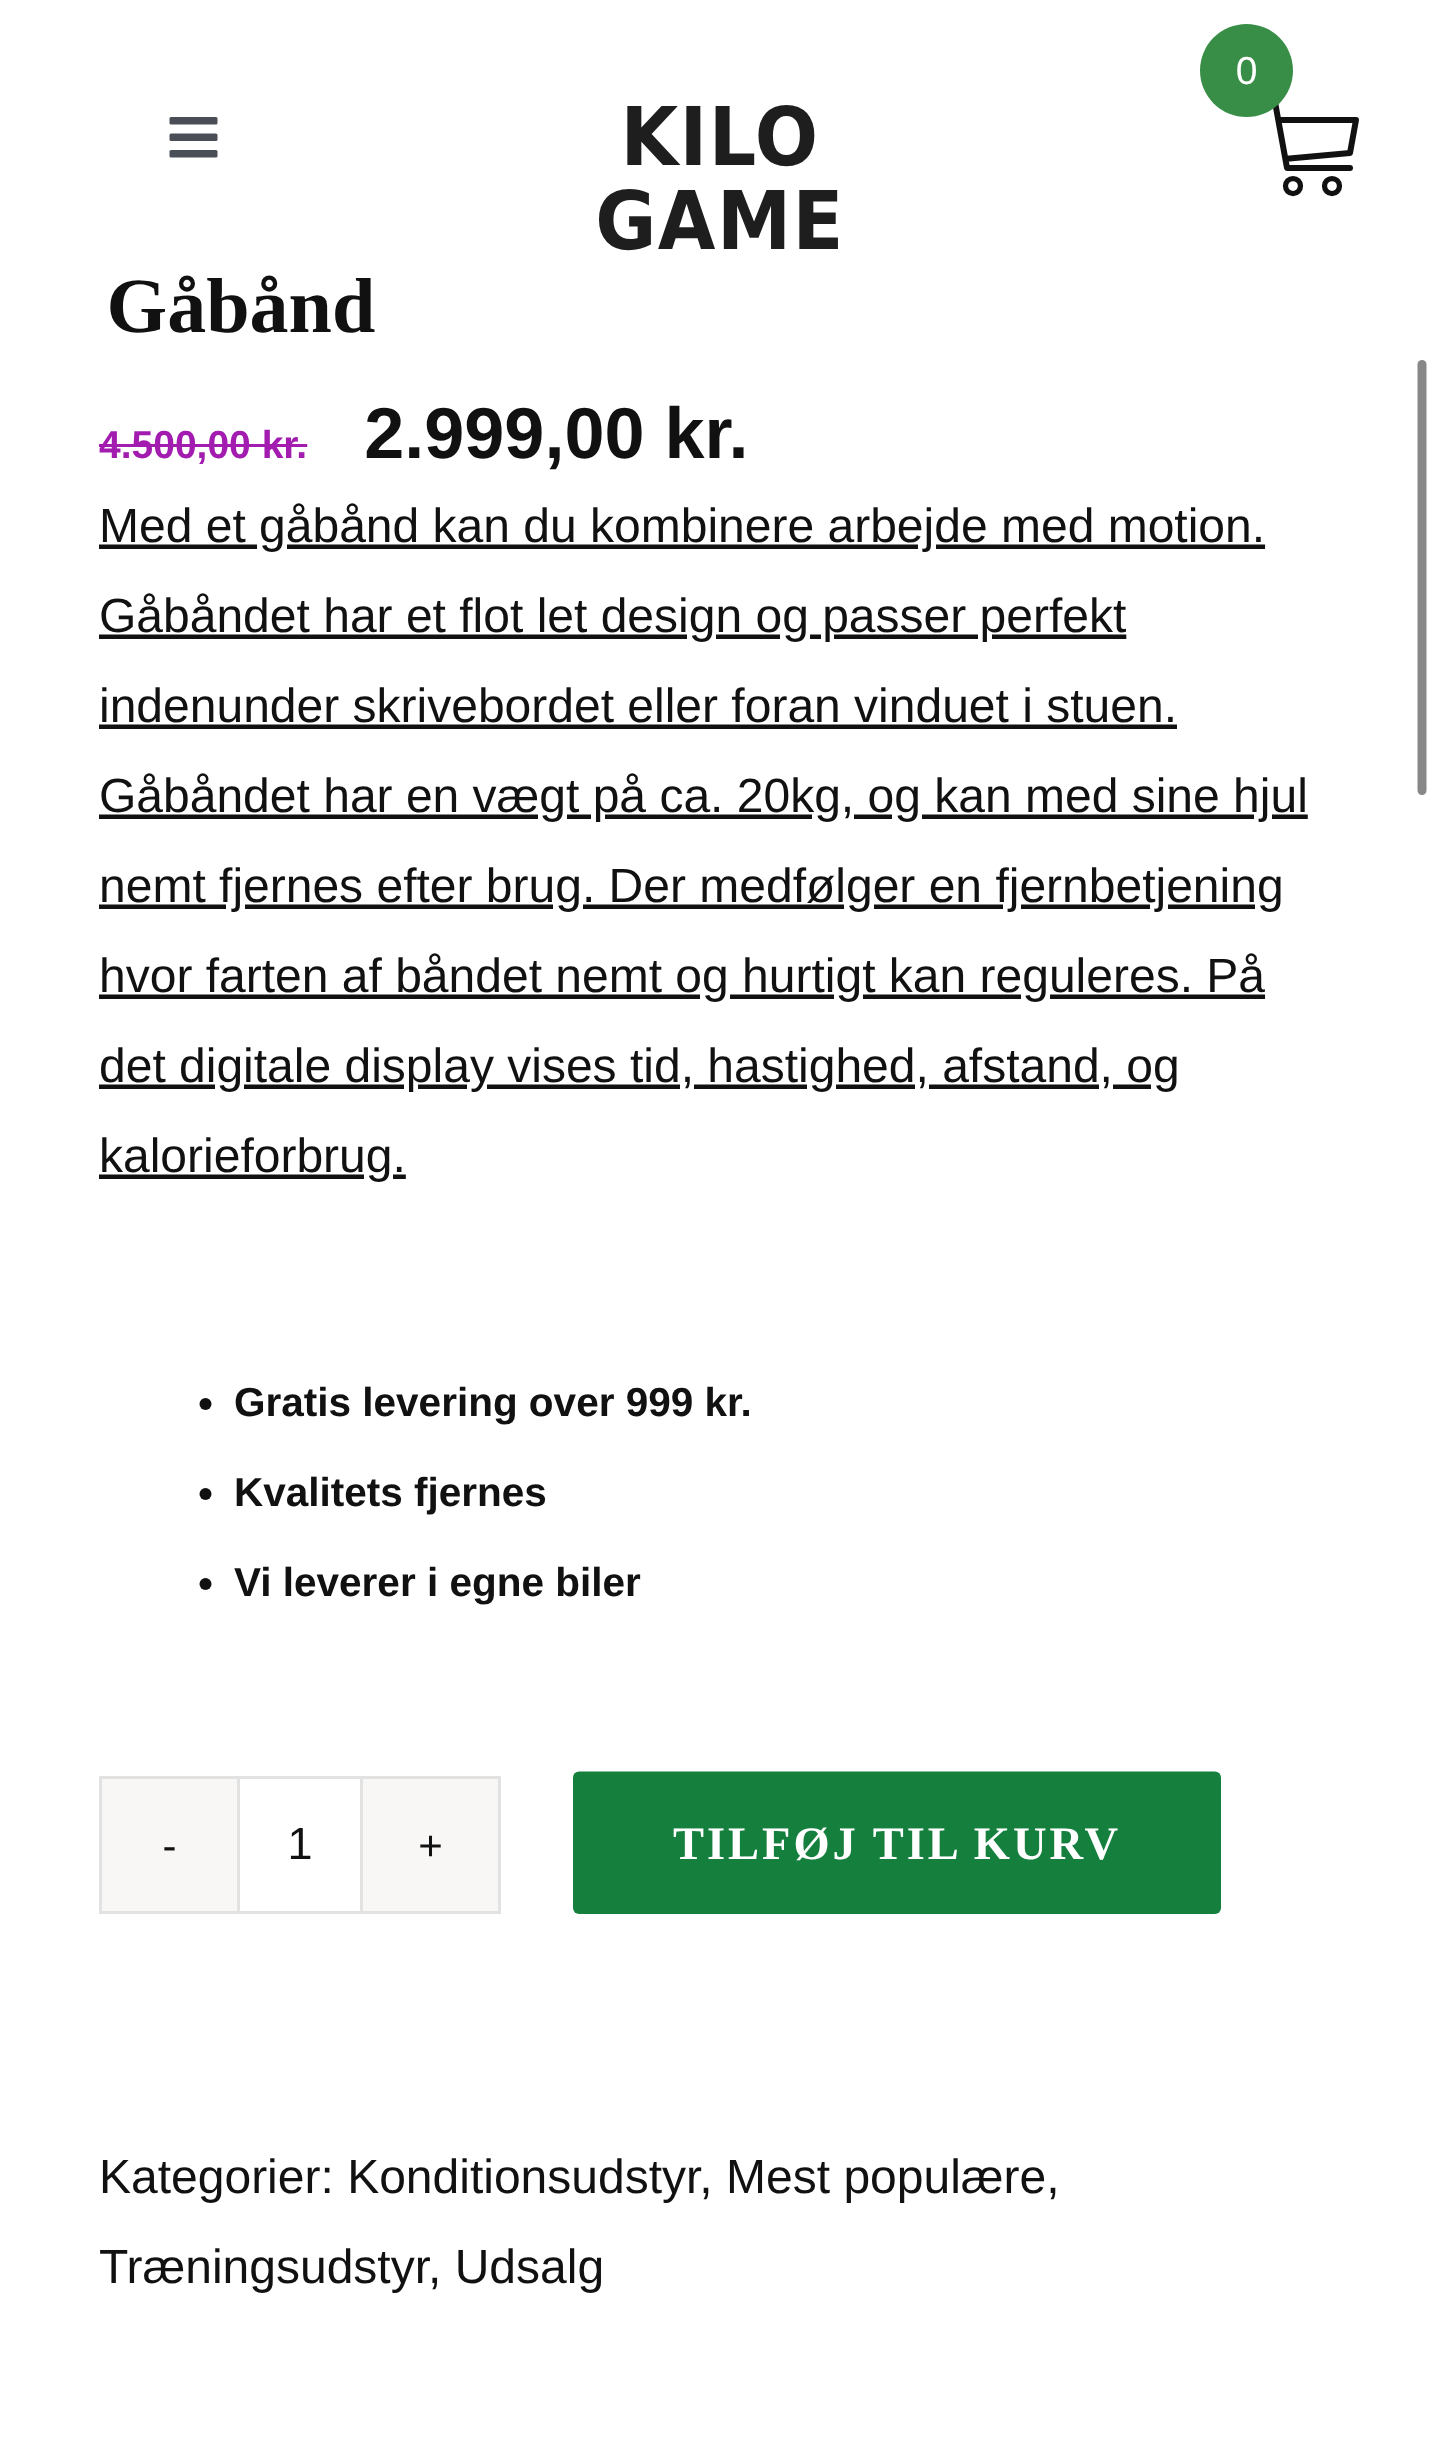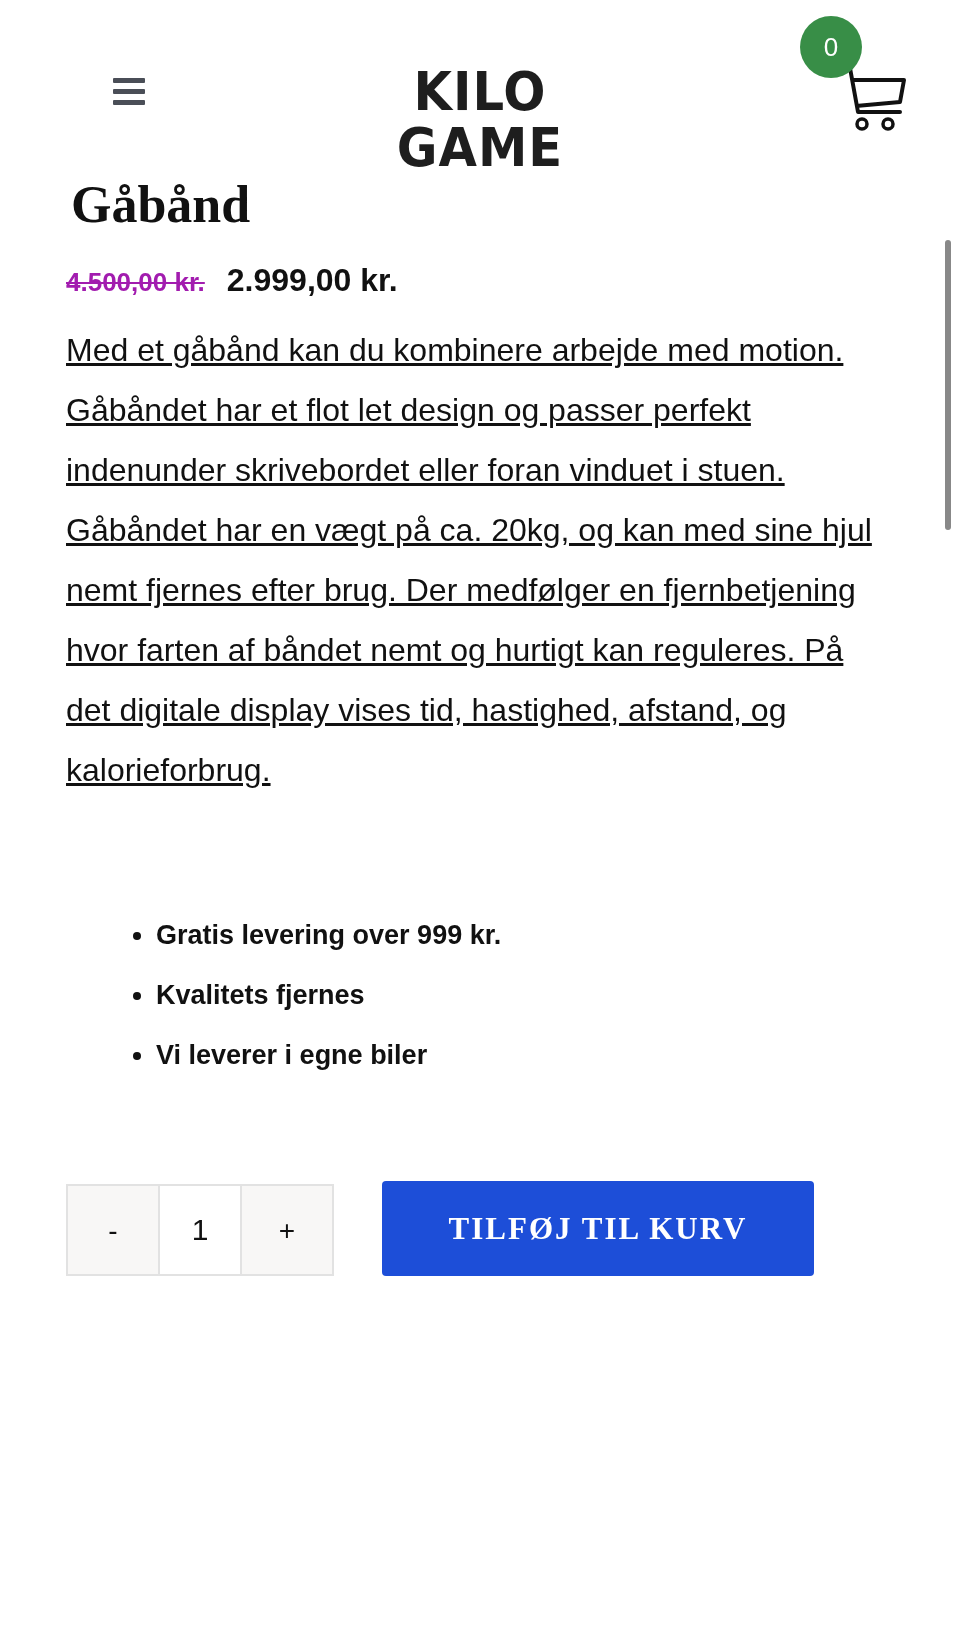--- a/index.html
+++ b/index.html
@@ -20,39 +20,39 @@
     .cart-badge {
       position: absolute; left: 800px; top: 16px; width: 62px; height: 62px; border-radius: 50%;
       background: #388e47; color: #fff; font-size: 26px; line-height: 62px; text-align: center;
     }
     .title {
       position: absolute; left: 66px; top: 170px;
       font-family: "Liberation Serif", serif; font-weight: bold; font-size: 52px; line-height: 60px;
     }
     .prices { position: absolute; left: 66px; top: 262px; height: 46px; display: flex; align-items: baseline; }
     .old-price { font-weight: bold; font-size: 26px; text-decoration: line-through; color: #a21caf; margin-right: 22px; }
-    .new-price { font-weight: bold; font-size: 32px; }
+    .new-price { font-weight: bold; font-size: 48px; margin-left: 16px; }
     .desc {
       position: absolute; left: 66px; top: 320px; width: 820px;
       font-size: 32px; line-height: 60px; margin: 0; text-decoration: underline;
     }
     .features { position: absolute; left: 118px; top: 905px; margin: 0; padding: 0 0 0 38px; }
     .features li { font-weight: bold; font-size: 27px; line-height: 60px; padding-left: 0; }
     .qty { position: absolute; left: 66px; top: 1184px; display: flex; border: 2px solid #e2e2e2; height: 88px; }
     .qty-btn {
       width: 90px; height: 88px; background: #f8f7f6; border: none; font-size: 28px; line-height: 88px;
       text-align: center; color: #111; cursor: pointer; font-family: "Liberation Sans", sans-serif;
     }
     .qty-input {
       width: 84px; height: 88px; border: none; border-left: 2px solid #e2e2e2; border-right: 2px solid #e2e2e2;
       text-align: center; font-size: 30px; background: #fff; color: #111; font-family: "Liberation Sans", sans-serif;
       padding: 0; box-sizing: border-box;
     }
     .add-btn {
-      position: absolute; left: 382px; top: 1181px; width: 432px; height: 95px; background: #1d4ed8;
+      position: absolute; left: 382px; top: 1181px; width: 432px; height: 95px; background: #15803d;
       color: #fff; border: none; border-radius: 4px; font-family: "Liberation Serif", serif; font-weight: bold;
       font-size: 31px; letter-spacing: 2px; cursor: pointer;
     }
     .meta { position: absolute; left: 66px; top: 1421px; font-size: 32px; line-height: 60px; width: 820px; }
     .scrollbar { position: absolute; left: 945px; top: 240px; width: 6px; height: 290px; background: #888; border-radius: 3px; }
   </style>
 </head>
 <body>
 
 <div class="header">
@@ -90,15 +90,16 @@
 
 <div class="qty">
   <button class="qty-btn">-</button>
   <input class="qty-input" type="text" value="1" style="">
   <button class="qty-btn">+</button>
 </div>
 
 <button class="add-btn">TILFØJ TIL KURV</button>
 
 <div class="meta">
+  <div>Kategorier: Konditionsudstyr, Mest populære, Træningsudstyr, Udsalg</div>
 </div>
 
 <div class="scrollbar"></div>
 
 </body></html>

